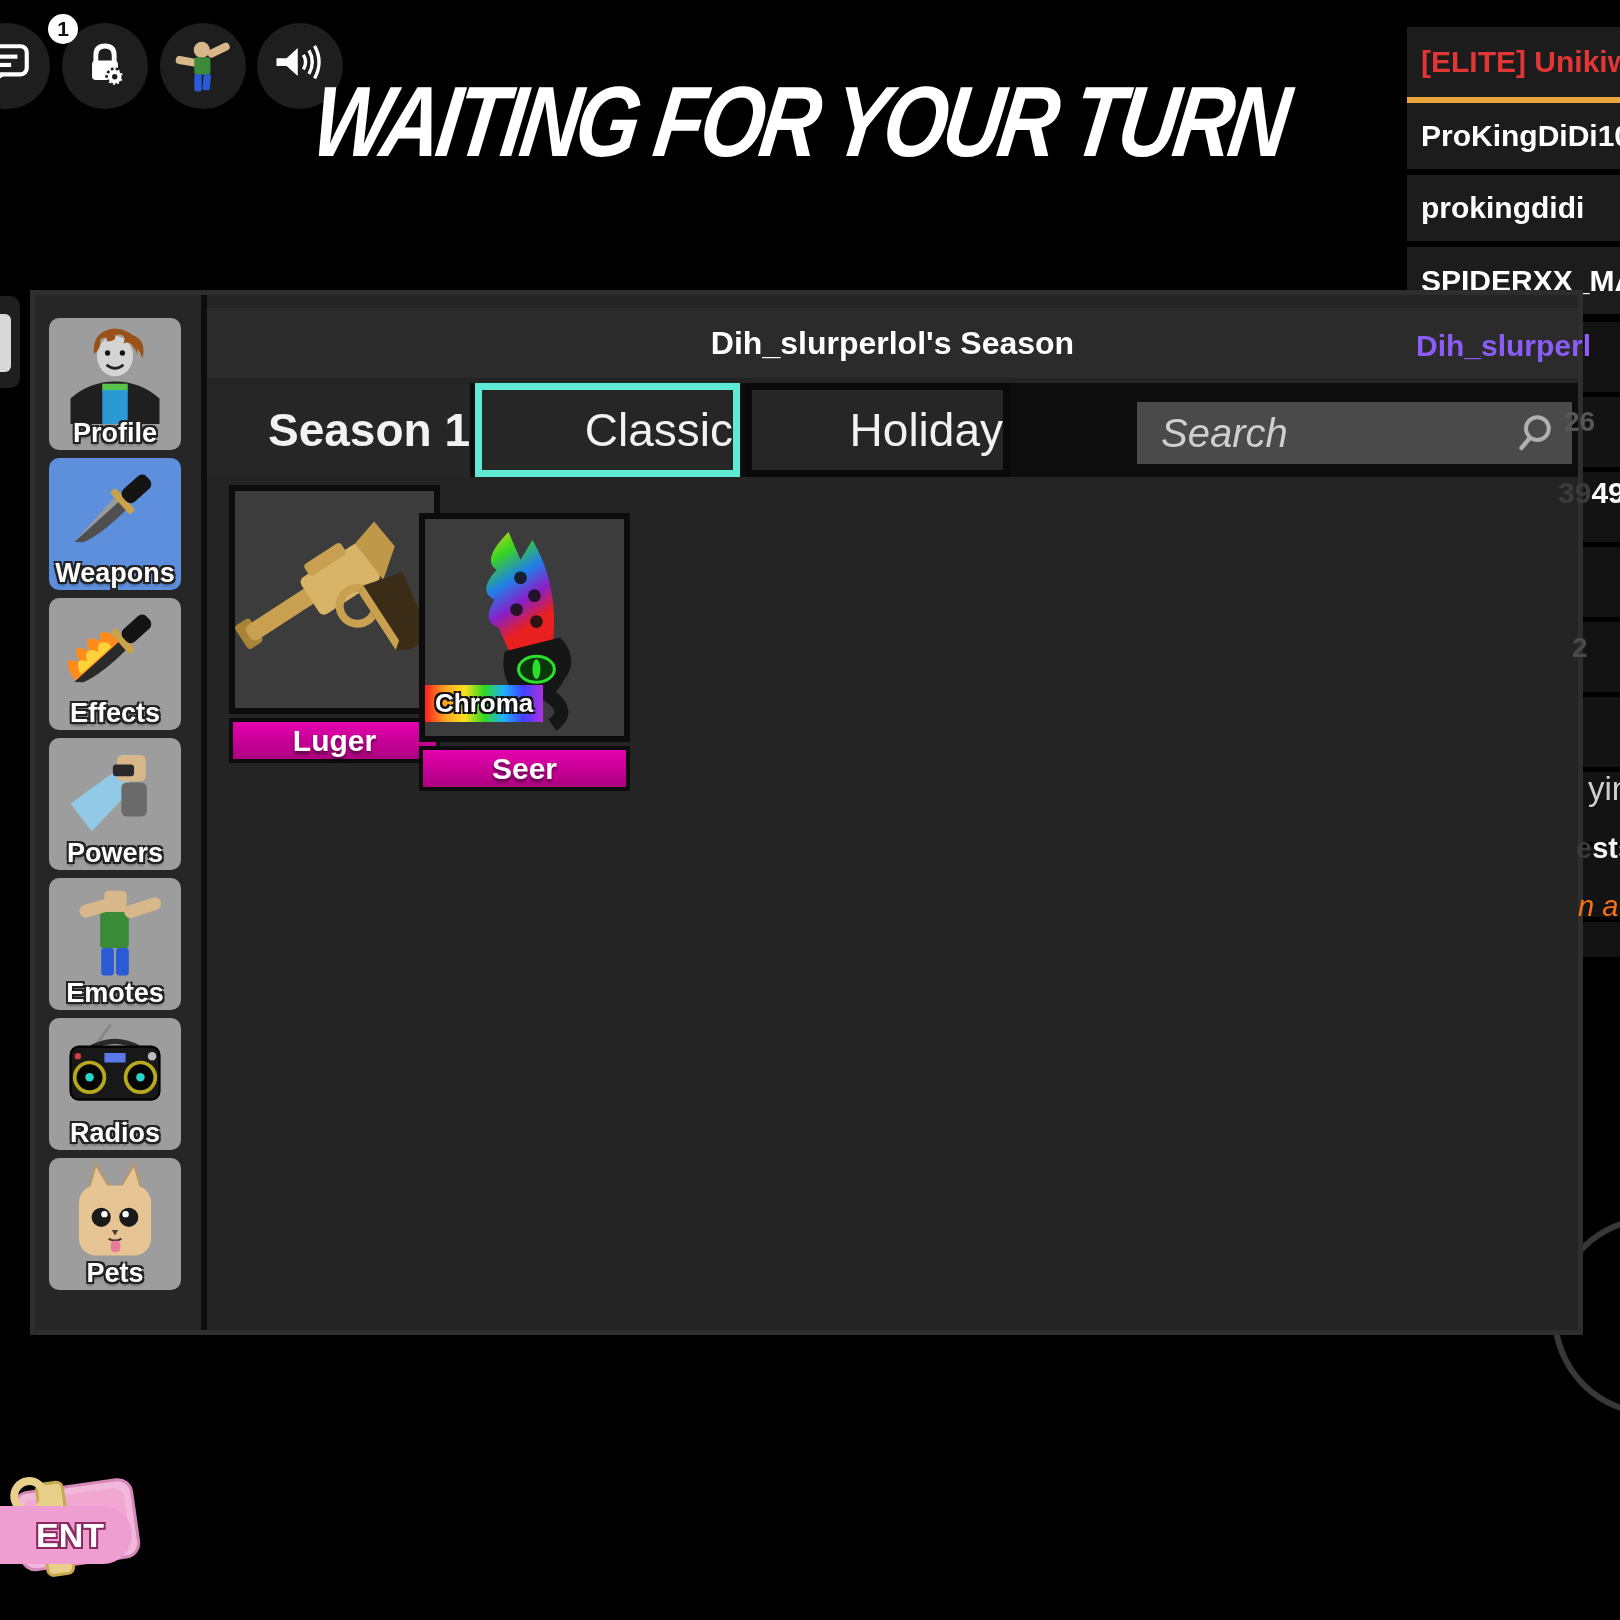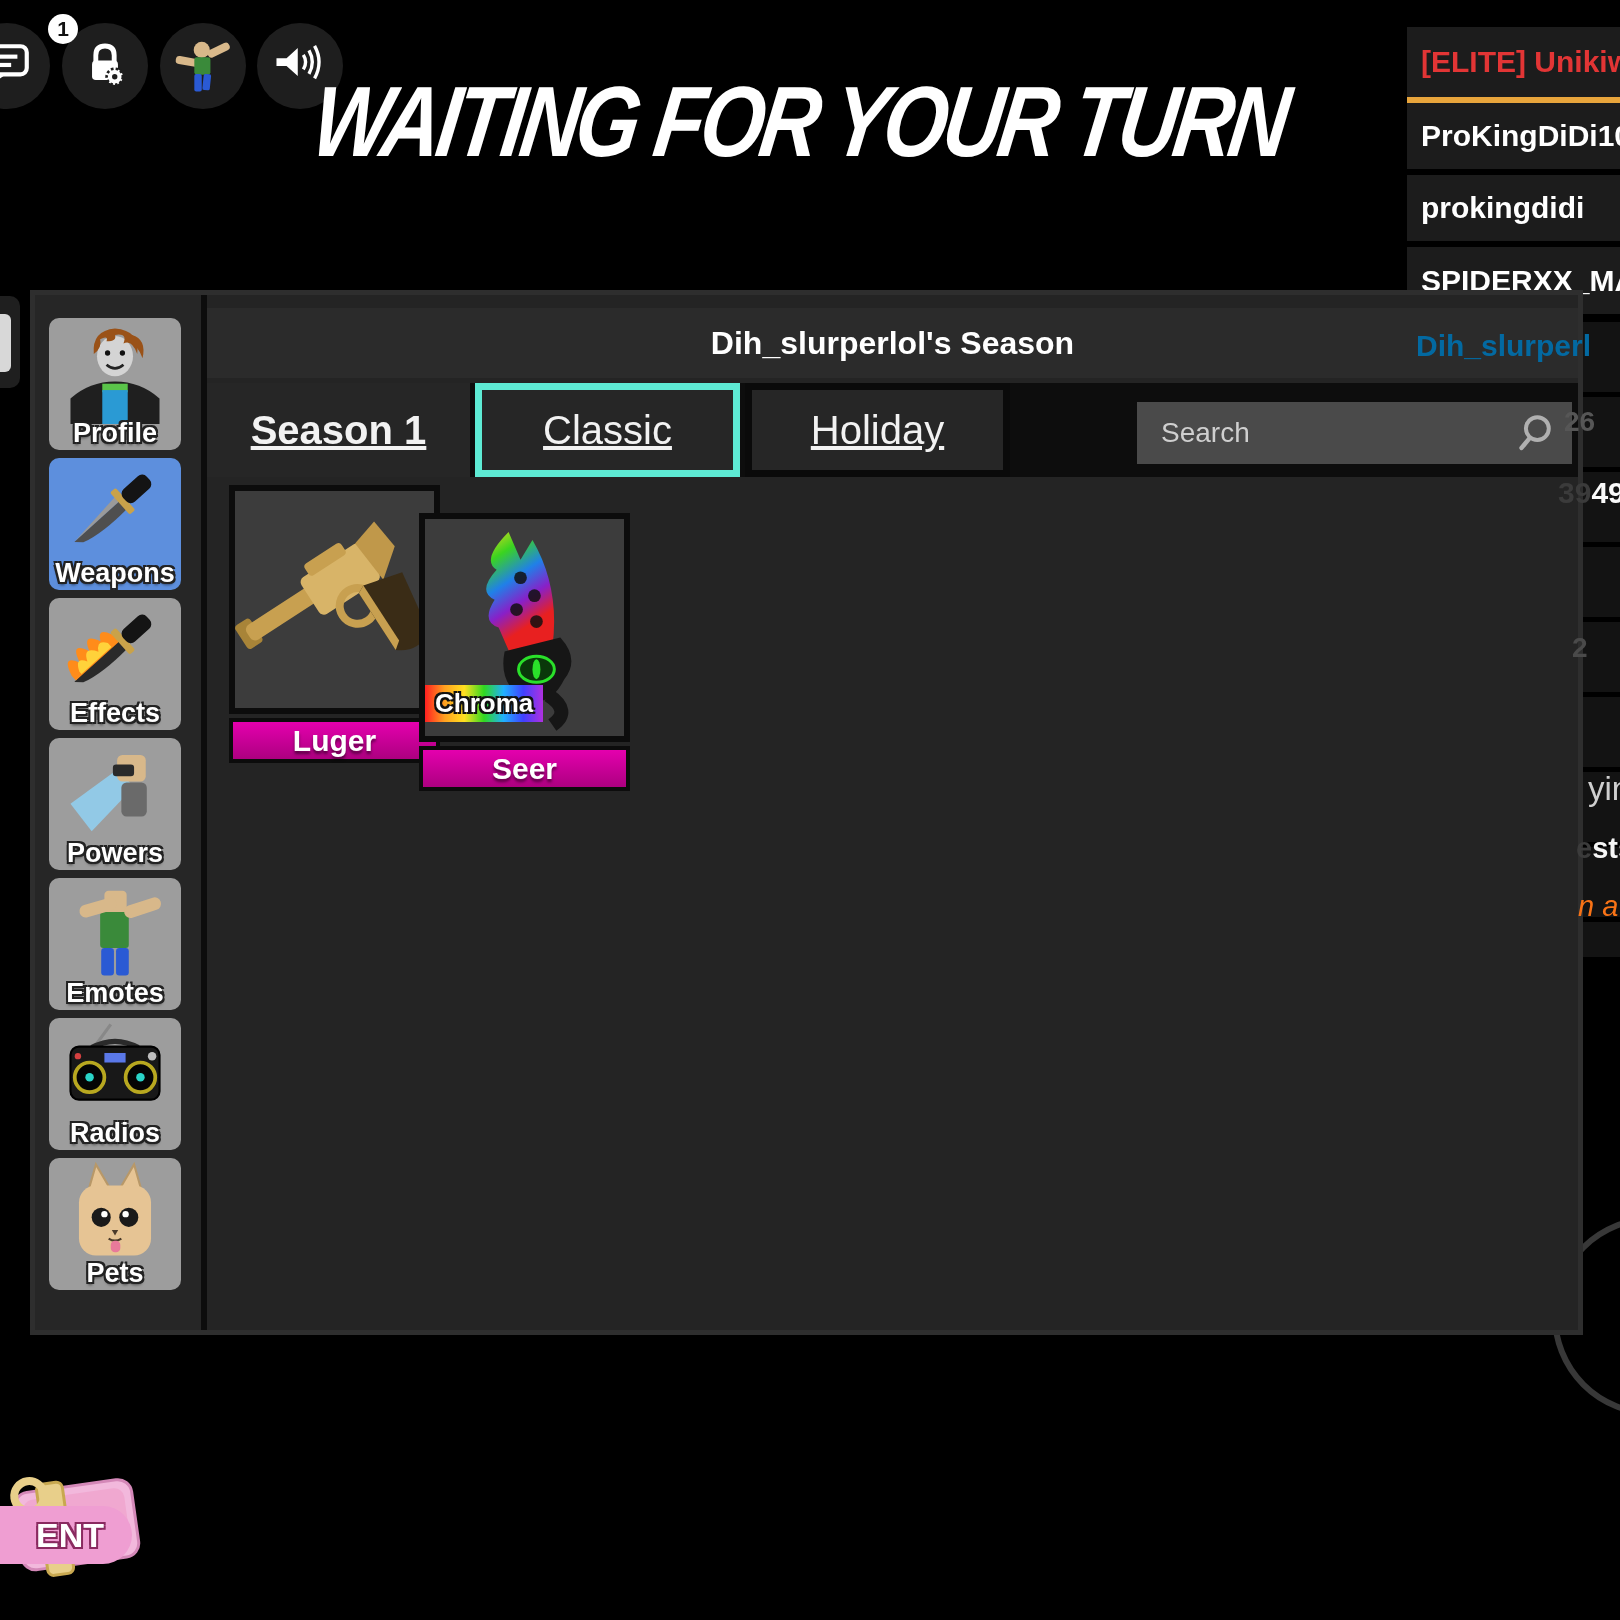--- a/index.html
+++ b/index.html
@@ -64,50 +64,50 @@
   .tile svg { position:absolute; left:10px; top:0; width:112px; height:106px; }
   .tile .tlabel { position:absolute; bottom:1px; width:100%; text-align:center;
     font-weight:bold; font-size:27px; color:#fff;
     text-shadow:-2px -2px 0 #222,2px -2px 0 #222,-2px 2px 0 #222,2px 2px 0 #222,0 3px 3px rgba(0,0,0,.55); }
 
   #inv-header { position:absolute; left:172px; top:13px; width:1371px; height:70px;
     background:#2b2b2b; text-align:center; line-height:70px;
     font-weight:bold; font-size:32px; }
 
   #tab-band { position:absolute; left:172px; top:88px; width:1371px; height:94px; background:#0d0d0d; }
-  .tab { position:absolute; top:0; height:94px; background:#262626; text-align:center;
-         font-size:40px; color:#f2f2f2;text-decoration:underline; }
+  .tab { position:absolute; top:0; height:94px; background:#262626; text-align:right;
+         font-size:46px; color:#f2f2f2; }
   #tab0 { left:0; width:263px; font-weight:bold; line-height:94px; }
   #tab1 { left:268px; width:265px; border:7px solid #5eead4; line-height:80px; }
   #tab2 { left:538px; width:265px; border:7px solid #0a0a0a; line-height:80px; }
   #searchbox { position:absolute; left:930px; top:19px; width:435px; height:62px; background:#4a4a4a; }
   #searchbox input { width:100%; height:100%; background:transparent; border:none; outline:none;
     font-family:"Liberation Sans","DejaVu Sans",sans-serif;
-    font-size:28px; color:#e8e8e8; padding:0 60px 0 24px; }
+    font-style:italic; font-size:40px; color:#e8e8e8; padding:0 60px 0 24px; }
   #searchbox input::placeholder { color:#cfcfcf; opacity:1; }
   #searchbox svg { position:absolute; right:10px; top:9px; }
 
   #items-area { position:absolute; left:172px; top:182px; width:1371px; height:853px; background:#242424; }
   .card { position:absolute; top:8px; width:211px; }
   #card0 { left:22px; }
   #card1 { left:212px;margin-top:28px; }
   .thumb { width:211px; height:229px; background:#3c3c3c; border:6px solid #0c0c0c; position:relative; }
   .thumb svg.item { width:100%; height:100%; }
   .namebar { margin-top:4px; height:45px; border:4px solid #0c0c0c;
     background:linear-gradient(180deg,#e400ae,#ad0080); text-align:center; line-height:37px;
     font-weight:bold; font-size:30px; color:#fff; text-shadow:0 3px 3px rgba(0,0,0,.5); }
   .chroma-badge { position:absolute; left:0; bottom:14px; padding:3px 10px;
     font-weight:bold; font-size:26px; color:#fff;
     background:linear-gradient(90deg,#ff2020,#ffa020,#ffe020,#30d820,#20b0ff,#4040ff,#b030e0);
     text-shadow:-2px -2px 0 #111,2px -2px 0 #111,-2px 2px 0 #111,2px 2px 0 #111; }
 
   
   #ghost-row { position:absolute; left:1416px; top:329px; z-index:4;
     font-weight:bold; font-size:30px; white-space:nowrap; }
-  #ghost-row .hid { color:#0369a1; }
+  #ghost-row .hid { color:#8b5cf6; }
   #ghost-row .vis { color:#f5f5f5;margin-left:44px; }
 
   
   #f26 { left:1564px; top:406px; font-weight:bold; font-size:28px; color:#565656; }
   #f3490 { left:1558px; top:476px; font-weight:bold; font-size:30px; }
   #f3490 .dim { color:#3b3b3b; } #f3490 .lit { color:#fafafa; }
   #f2 { left:1572px; top:632px; font-weight:bold; font-size:28px; color:#4a4a4a; }
   #fyin { left:1588px; top:770px; font-size:33px; color:#cfcfcf; }
   #fests { left:1576px; top:832px; font-weight:bold; font-size:29px; }
   #fests .dim { color:#3b3b3b; } #fests .lit { color:#f5f5f5; }

